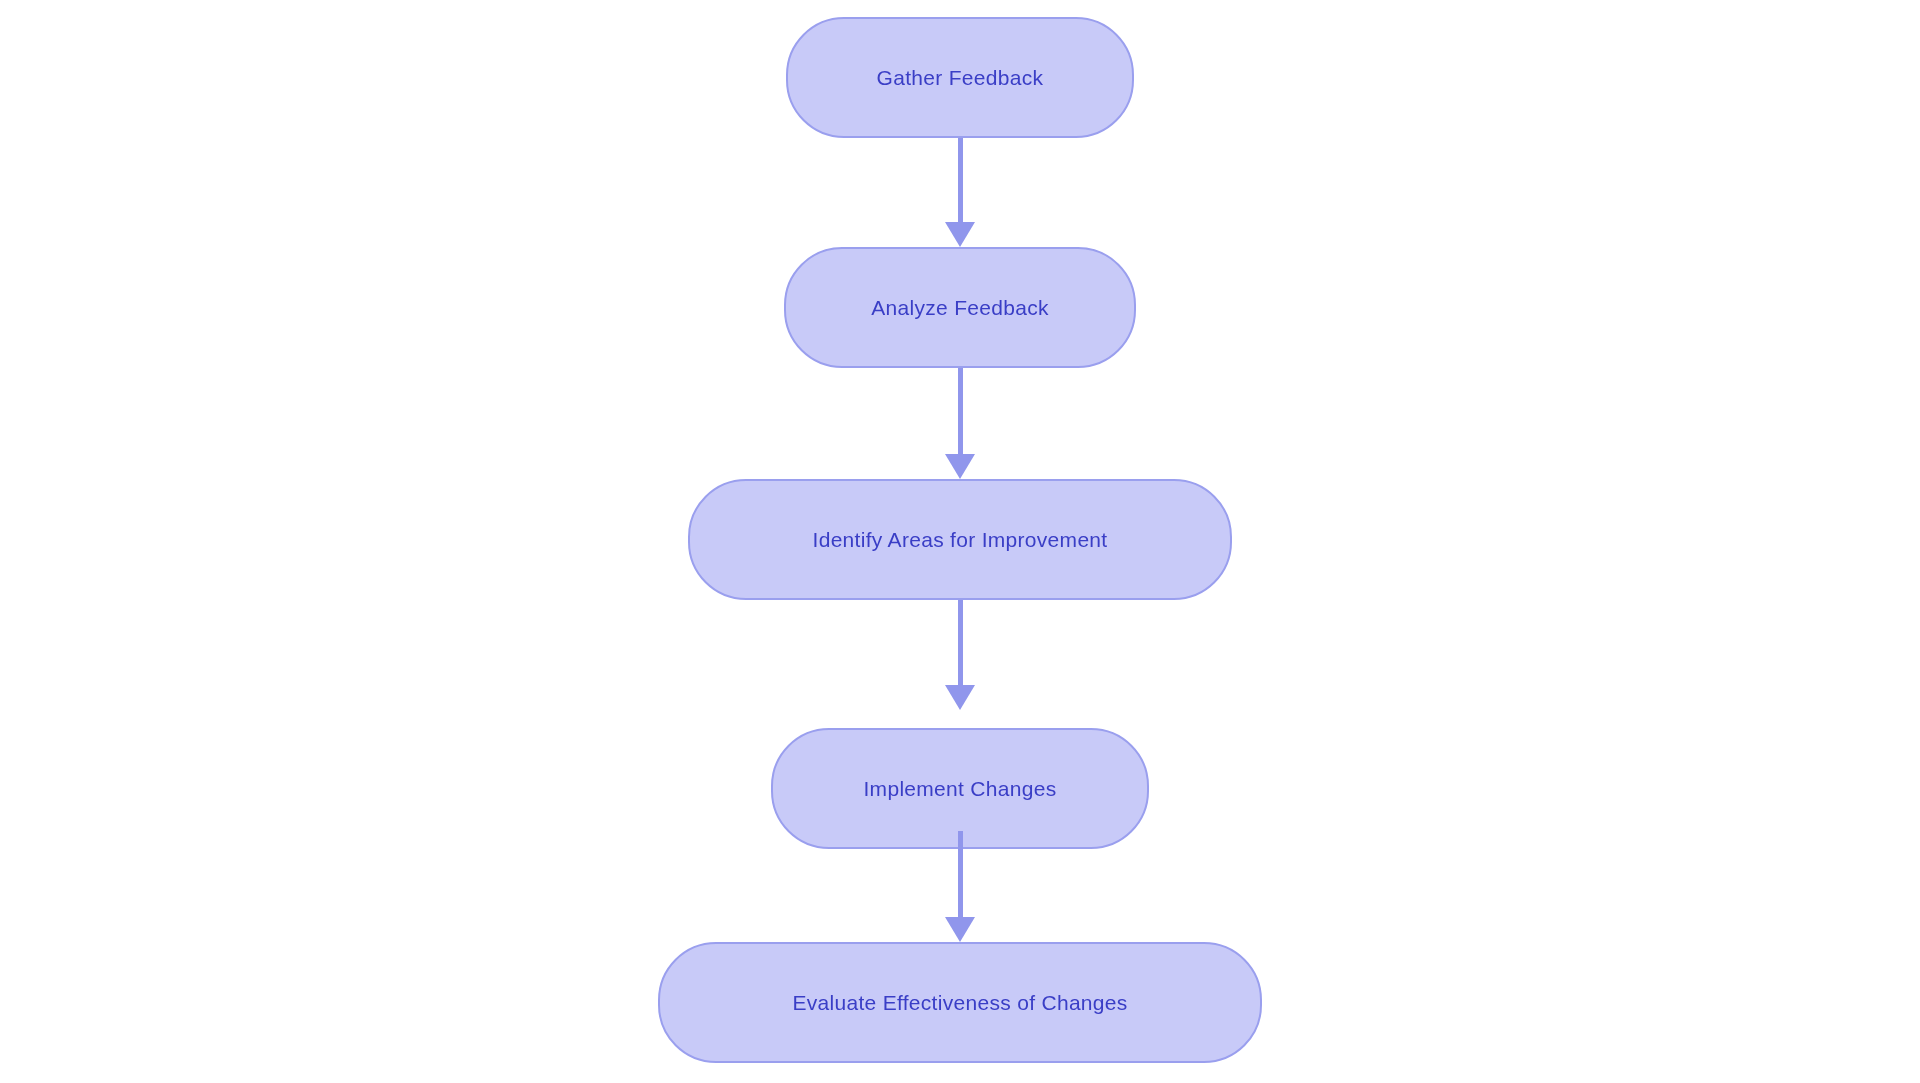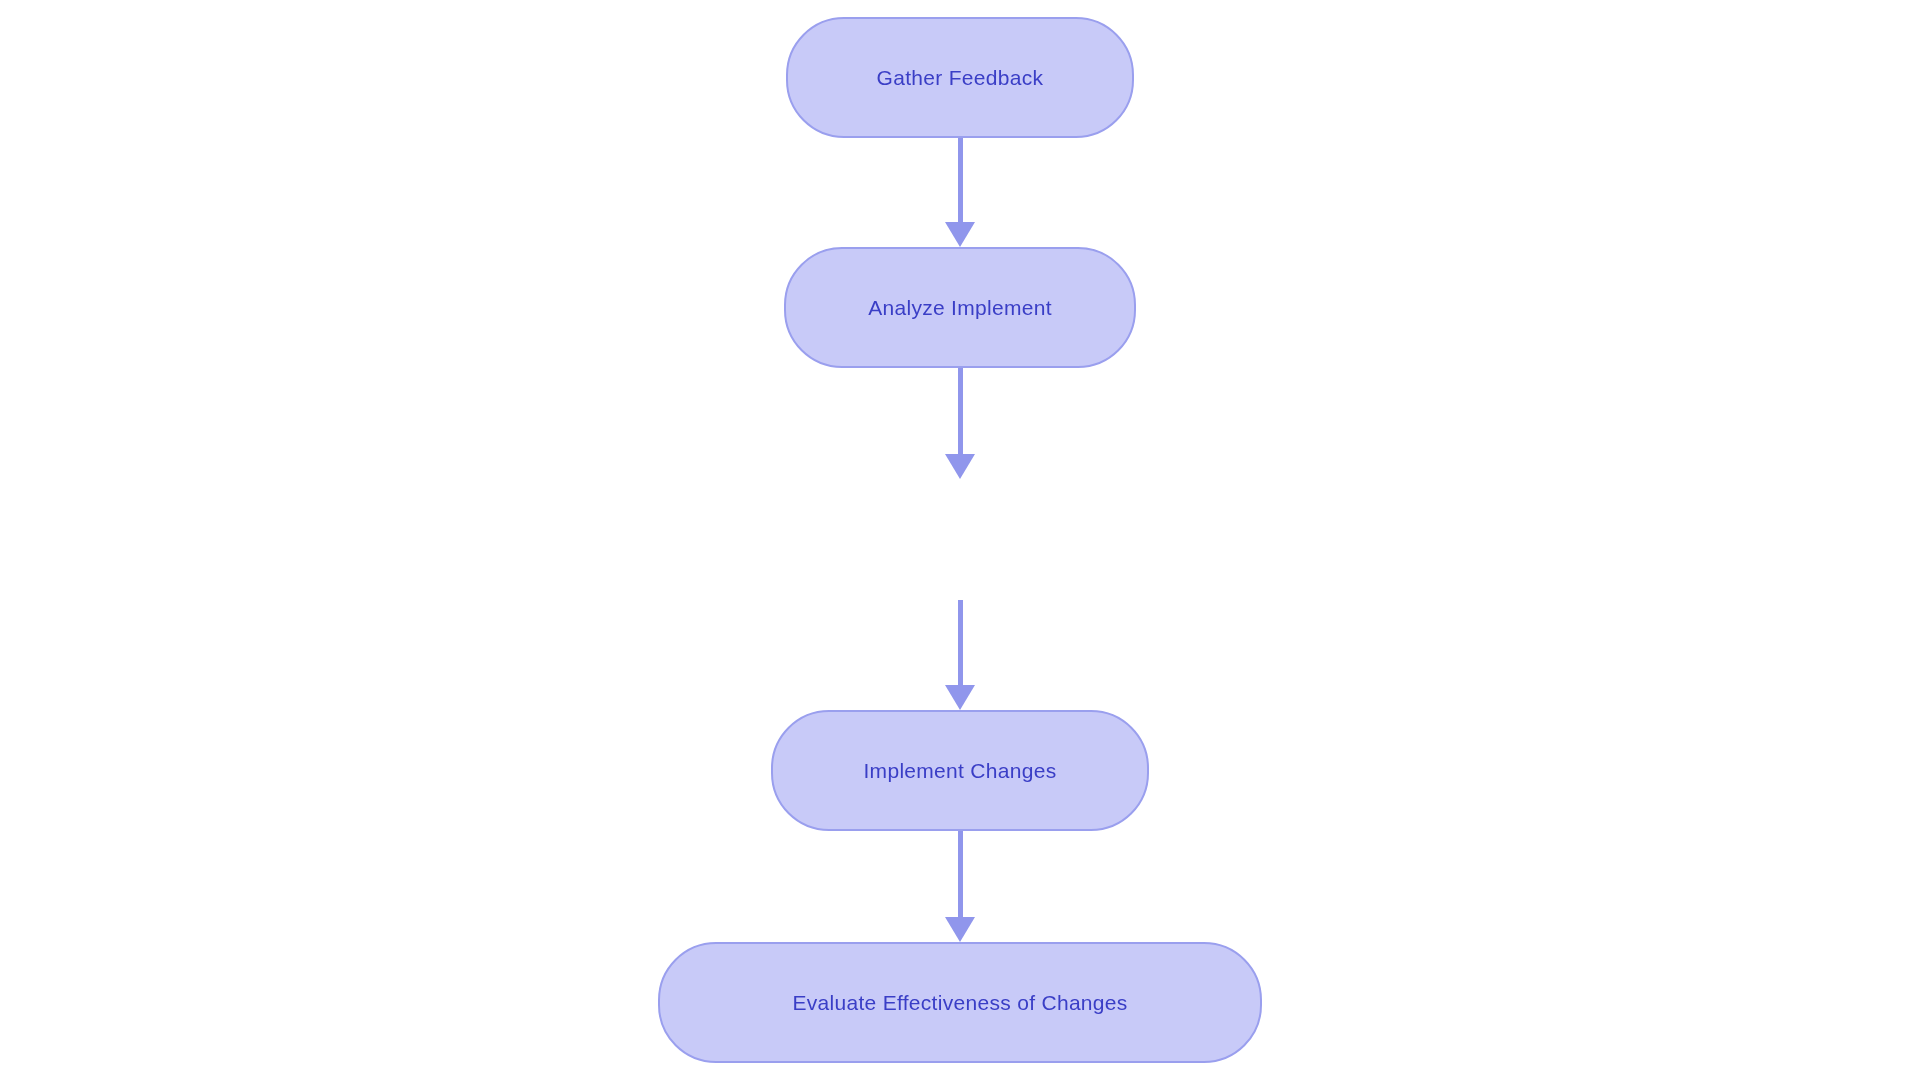--- a/index.html
+++ b/index.html
@@ -28,21 +28,21 @@
     align-items: center;
     justify-content: center;
     color: var(--node-text, #3a3ec6);
     font-size: 21px;
     letter-spacing: 0.3px;
     white-space: nowrap;
   }
   .n1 { top: 17px;  width: 348px; }
   .n2 { top: 247px; width: 352px; }
   .n3 { top: 479px; width: 544px; }
-  .n4 { top: 710px; width: 378px; justify-content: center; }
+  .n4 { top: 728px; width: 378px; justify-content: center; }
   .n5 { top: 942px; width: 604px; }
 
   .arrow {
     position: absolute;
     left: 50%;
     transform: translateX(-50%);
     display: flex;
     flex-direction: column;
     align-items: center;
   }
@@ -73,28 +73,31 @@
   <div class="flow-node n1">
     <span>Gather Feedback</span>
   </div>
 
   <div class="arrow a1">
     <div class="arrow-line"></div>
     <div class="arrow-head"></div>
   </div>
 
   <div class="flow-node n2">
-    <span>Analyze Implement</span>
+    <span>Analyze Feedback</span>
   </div>
 
   <div class="arrow a2">
     <div class="arrow-line"></div>
     <div class="arrow-head"></div>
   </div>
 
+  <div class="flow-node n3">
+    <span>Identify Areas for Improvement</span>
+  </div>
 
   <div class="arrow a3">
     <div class="arrow-line"></div>
     <div class="arrow-head"></div>
   </div>
 
   <div class="flow-node n4">
     <span>Implement Changes</span>
   </div>
 

